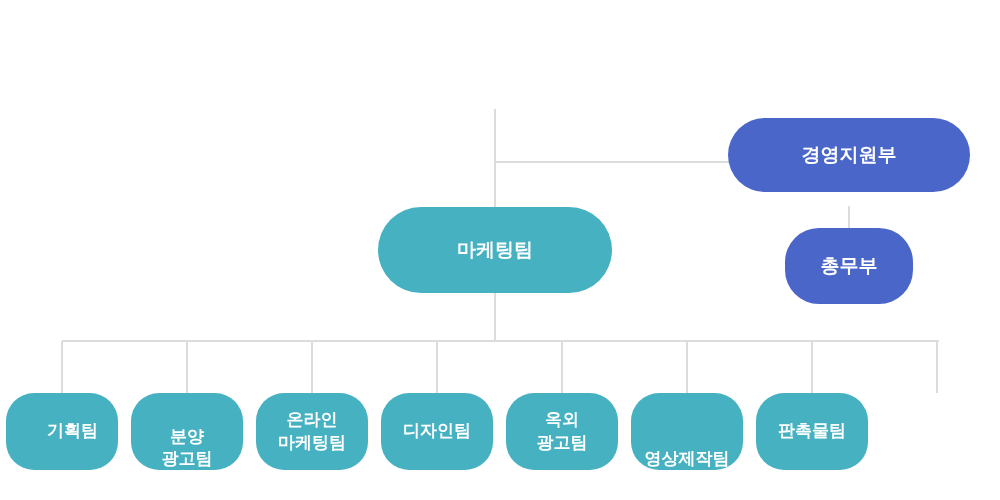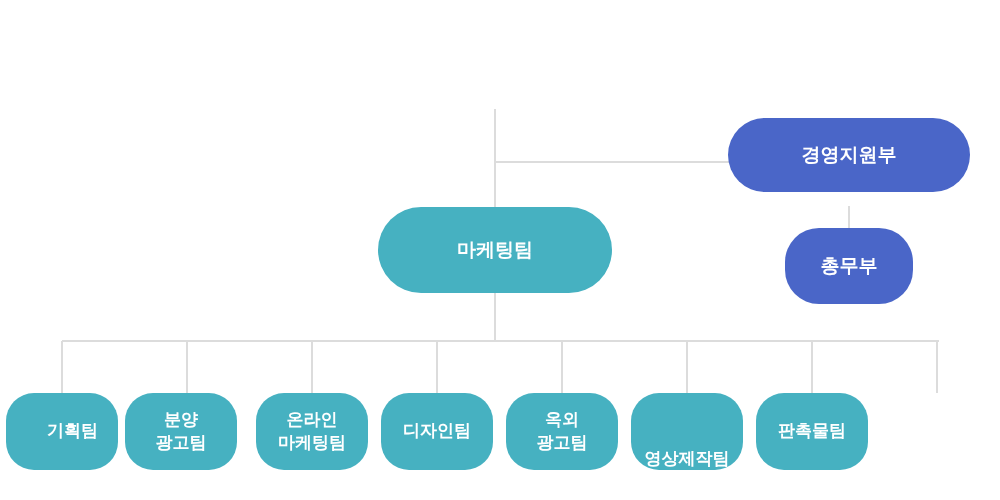--- a/index.html
+++ b/index.html
@@ -71,21 +71,21 @@
   .c-drop        { top: 341px; width: 2px; height: 52px; }
   .c-drop-0 { left: 61px;  }
   .c-drop-1 { left: 186px; }
   .c-drop-2 { left: 311px; }
   .c-drop-3 { left: 436px; }
   .c-drop-4 { left: 561px; }
   .c-drop-5 { left: 686px; }
   .c-drop-6 { left: 811px; }
   .c-drop-7 { left: 936px; }
   .t-0 { left: 6px; padding-left: 21px;   }
-  .t-1 { left: 125px; }
+  .t-1 { left: 131px; align-items: flex-end; }
   .t-2 { left: 256px; }
   .t-3 { left: 381px; }
   .t-4 { left: 506px; }
   .t-5 { left: 631px; align-items: flex-end; }
   .t-6 { left: 756px; }
   .t-7 { left: 882px; }
 </style>
 </head>
 <body>
 

